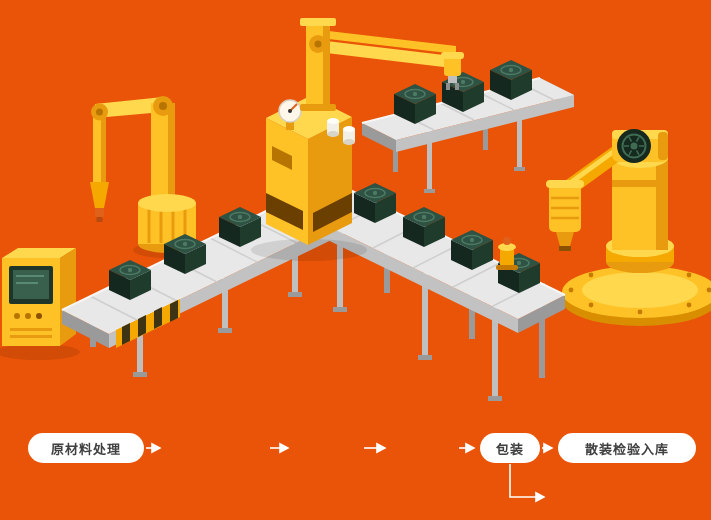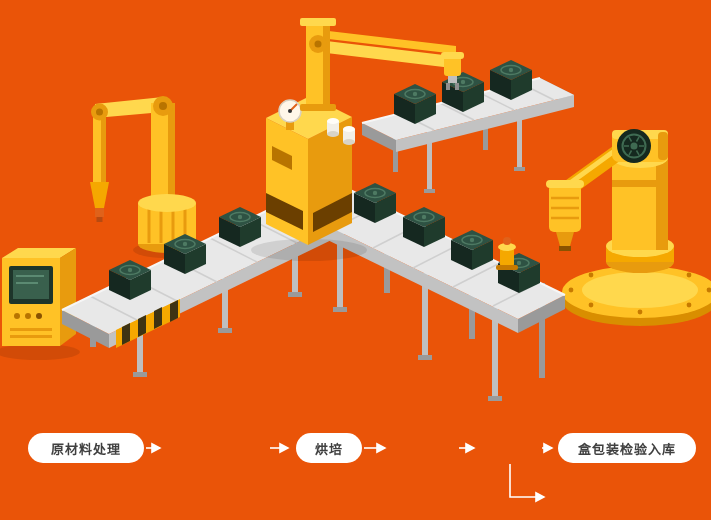--- a/index.html
+++ b/index.html
@@ -266,17 +266,17 @@
         </marker>
       </defs>
       <line x1="146" y1="28" x2="160" y2="28" marker-end="url(#arr)"></line>
       <line x1="270" y1="28" x2="288" y2="28" marker-end="url(#arr)"></line>
       <line x1="364" y1="28" x2="385" y2="28" marker-end="url(#arr)"></line>
       <line x1="459" y1="28" x2="474" y2="28" marker-end="url(#arr)"></line>
       <line x1="542" y1="28" x2="552" y2="28" marker-end="url(#arr)"></line>
       <polyline points="510,44 510,77 544,77" marker-end="url(#arr)"></polyline>
     </svg>
     <div class="pill" style="left:28px;  top:13px; width:116px">原材料处理</div>
-    <div class="pill" style="left:296px; top:13px; width:66px">烘培</div>
-    <div class="pill" style="left:558px; top:13px; width:138px">盒包装检验入库</div>
+    <div class="pill" style="left:480px; top:13px; width:60px">包装</div>
+    <div class="pill" style="left:558px; top:13px; width:138px">散装检验入库</div>
   </div>
 
 </div>
 
 </body></html>

